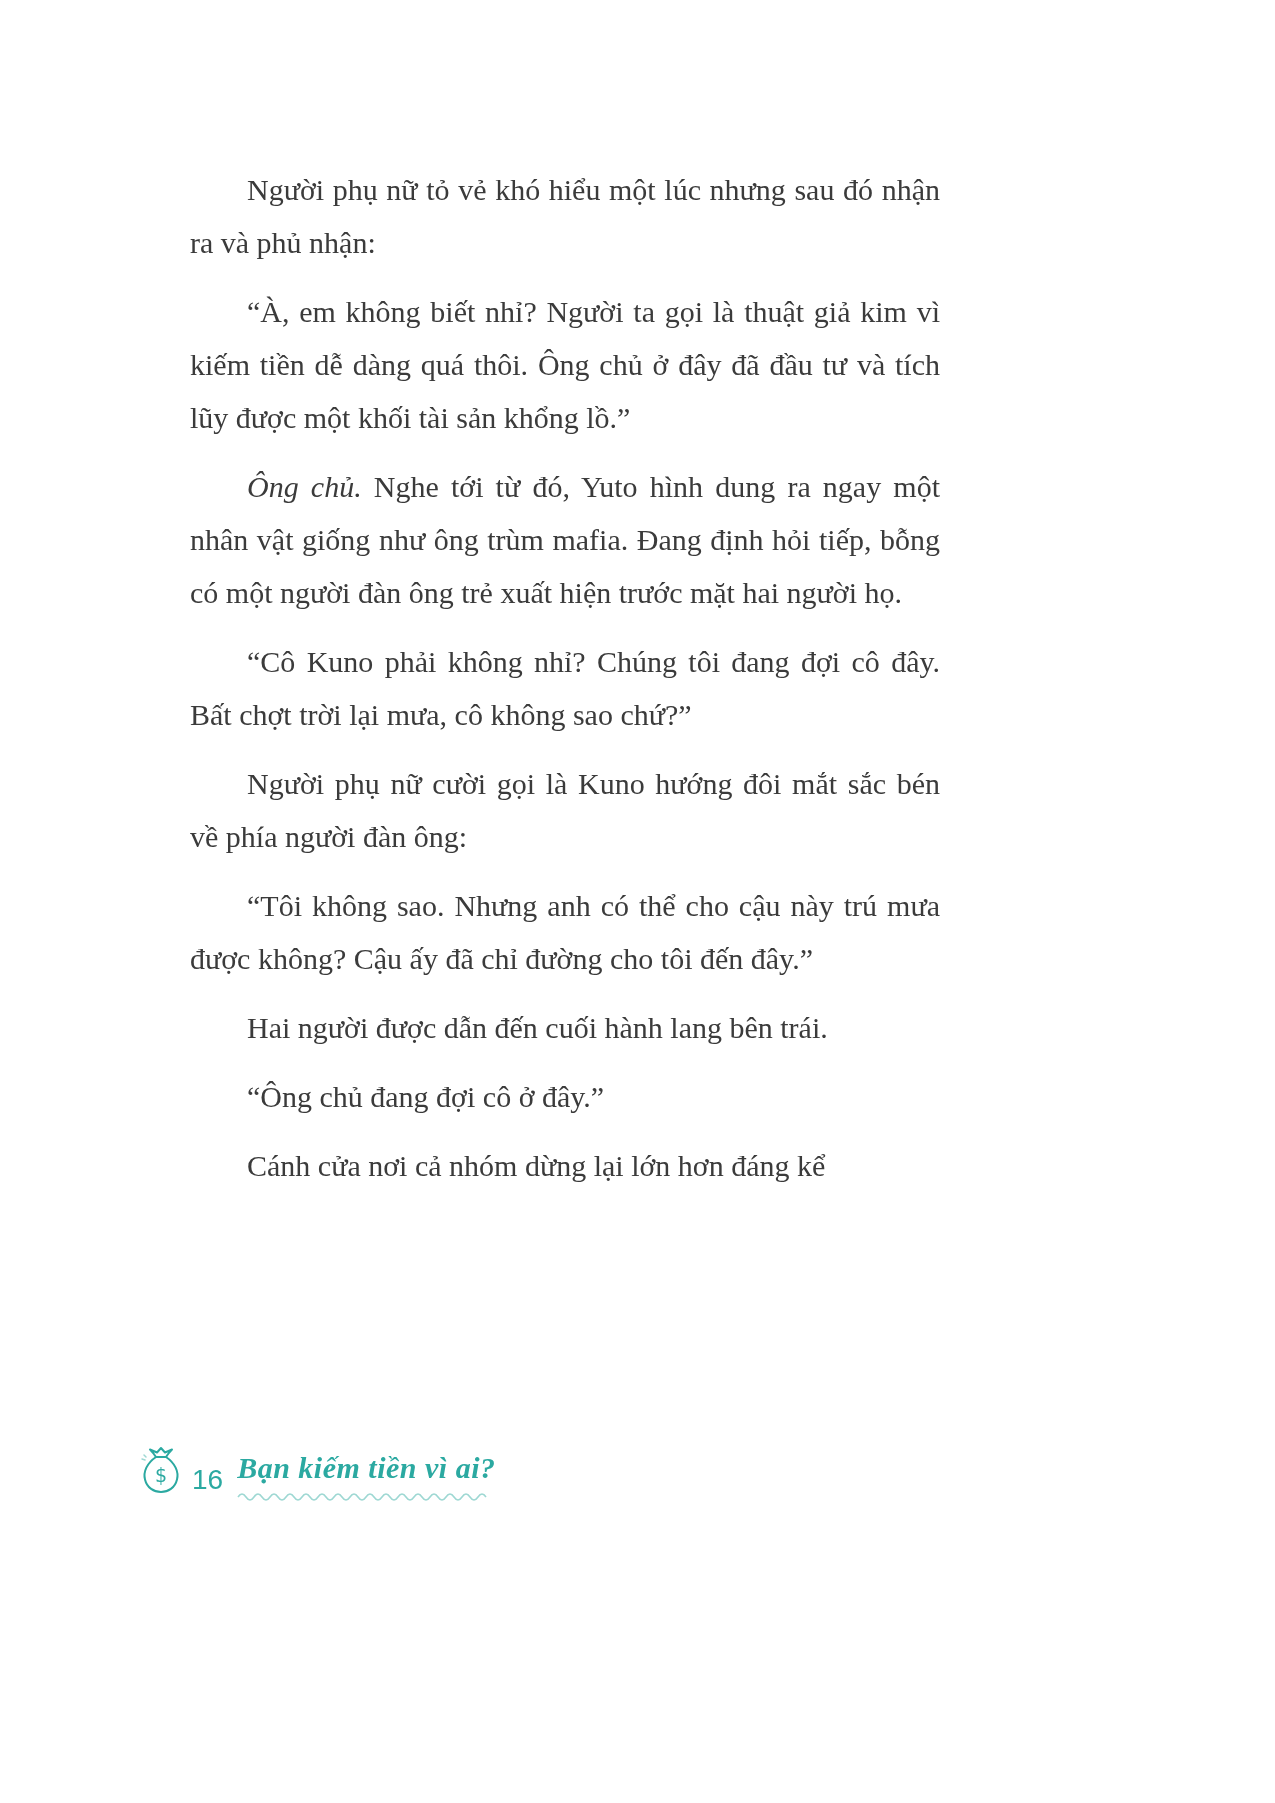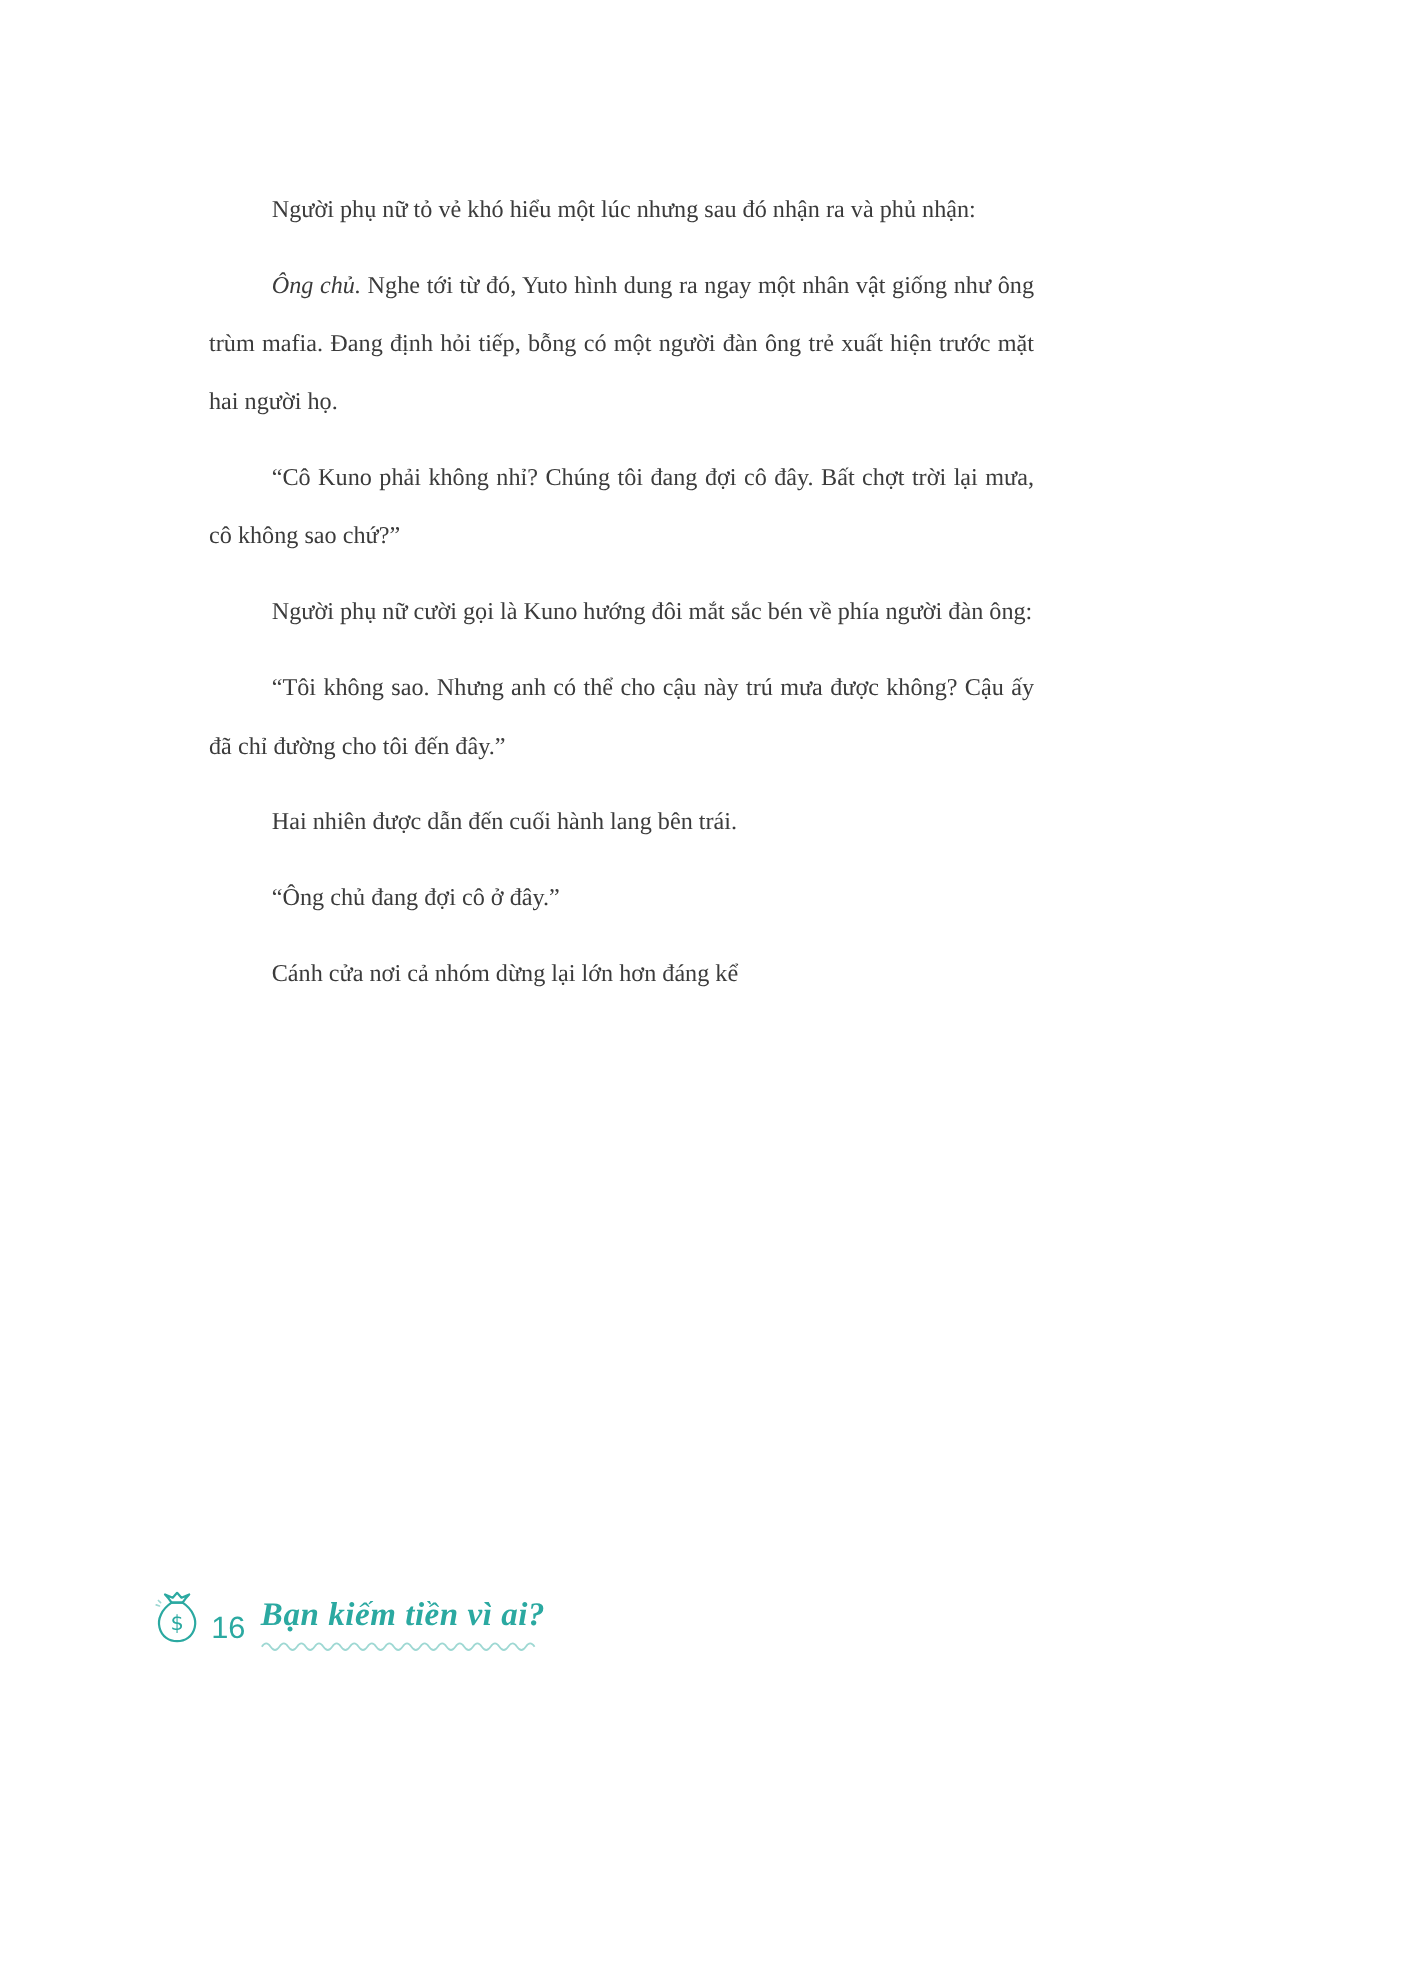--- a/index.html
+++ b/index.html
@@ -11,21 +11,21 @@
     position: relative;
     overflow: hidden;
     font-family: "Liberation Serif", "DejaVu Serif", serif;
     color: var(--text-color, #3b3b3b);
   }
   .page-content {
     position: absolute;
     left: 190px;
     top: 163px;
     width: 750px;
-    font-size: 22px;
+    font-size: 30px;
     line-height: 53px;
     text-align: justify;
   }
   .para {
     margin: 0 0 16px 0;
     text-indent: 57px;
   }
   .lead-italic {
     font-style: italic;
   }
@@ -69,25 +69,26 @@
     position: absolute;
     left: 0;
     bottom: -12px;
   }
 </style>
 </head>
 <body style="--accent-color: #2ba9a1; --text-color: #3b3b3b;">
 
 <main class="page-content">
   <p class="para"><span>Người phụ nữ tỏ vẻ khó hiểu một lúc nhưng sau đó nhận ra và phủ nhận:</span></p>
+  <p class="para"><span>“À, em không biết nhỉ? Người ta gọi là thuật giả kim vì kiếm tiền dễ dàng quá thôi. Ông chủ ở đây đã đầu tư và tích lũy được một khối tài sản khổng lồ.”</span></p>
   <p class="para"><span class="lead-italic">Ông chủ.</span><span> Nghe tới từ đó, Yuto hình dung ra ngay một nhân vật giống như ông trùm mafia. Đang định hỏi tiếp, bỗng có một người đàn ông trẻ xuất hiện trước mặt hai người họ.</span></p>
   <p class="para"><span>“Cô Kuno phải không nhỉ? Chúng tôi đang đợi cô đây. Bất chợt trời lại mưa, cô không sao chứ?”</span></p>
   <p class="para"><span>Người phụ nữ cười gọi là Kuno hướng đôi mắt sắc bén về phía người đàn ông:</span></p>
   <p class="para"><span>“Tôi không sao. Nhưng anh có thể cho cậu này trú mưa được không? Cậu ấy đã chỉ đường cho tôi đến đây.”</span></p>
-  <p class="para"><span>Hai nhiên được dẫn đến cuối hành lang bên trái.</span></p>
+  <p class="para"><span>Hai người được dẫn đến cuối hành lang bên trái.</span></p>
   <p class="para"><span>“Ông chủ đang đợi cô ở đây.”</span></p>
   <p class="para"><span>Cánh cửa nơi cả nhóm dừng lại lớn hơn đáng kể</span></p>
 </main>
 
 <footer class="footer">
   <span class="bag">
     <svg width="44" height="50" viewBox="0 0 44 50" aria-hidden="true">
       <g fill="none" stroke="#2ba9a1" stroke-width="2" stroke-linecap="round" stroke-linejoin="round">
         <path d="M17 12 Q14.5 8 11 4.5 L18 7.5 L22 3 L26 7.5 L33 4.5 Q29.5 8 27 12"></path>
         <path d="M17 12 C8 18 4 27 6 34.5 C8 43 15 47 22 47 C29 47 36 43 38 34.5 C40 27 36 18 27 12 Z"></path>

